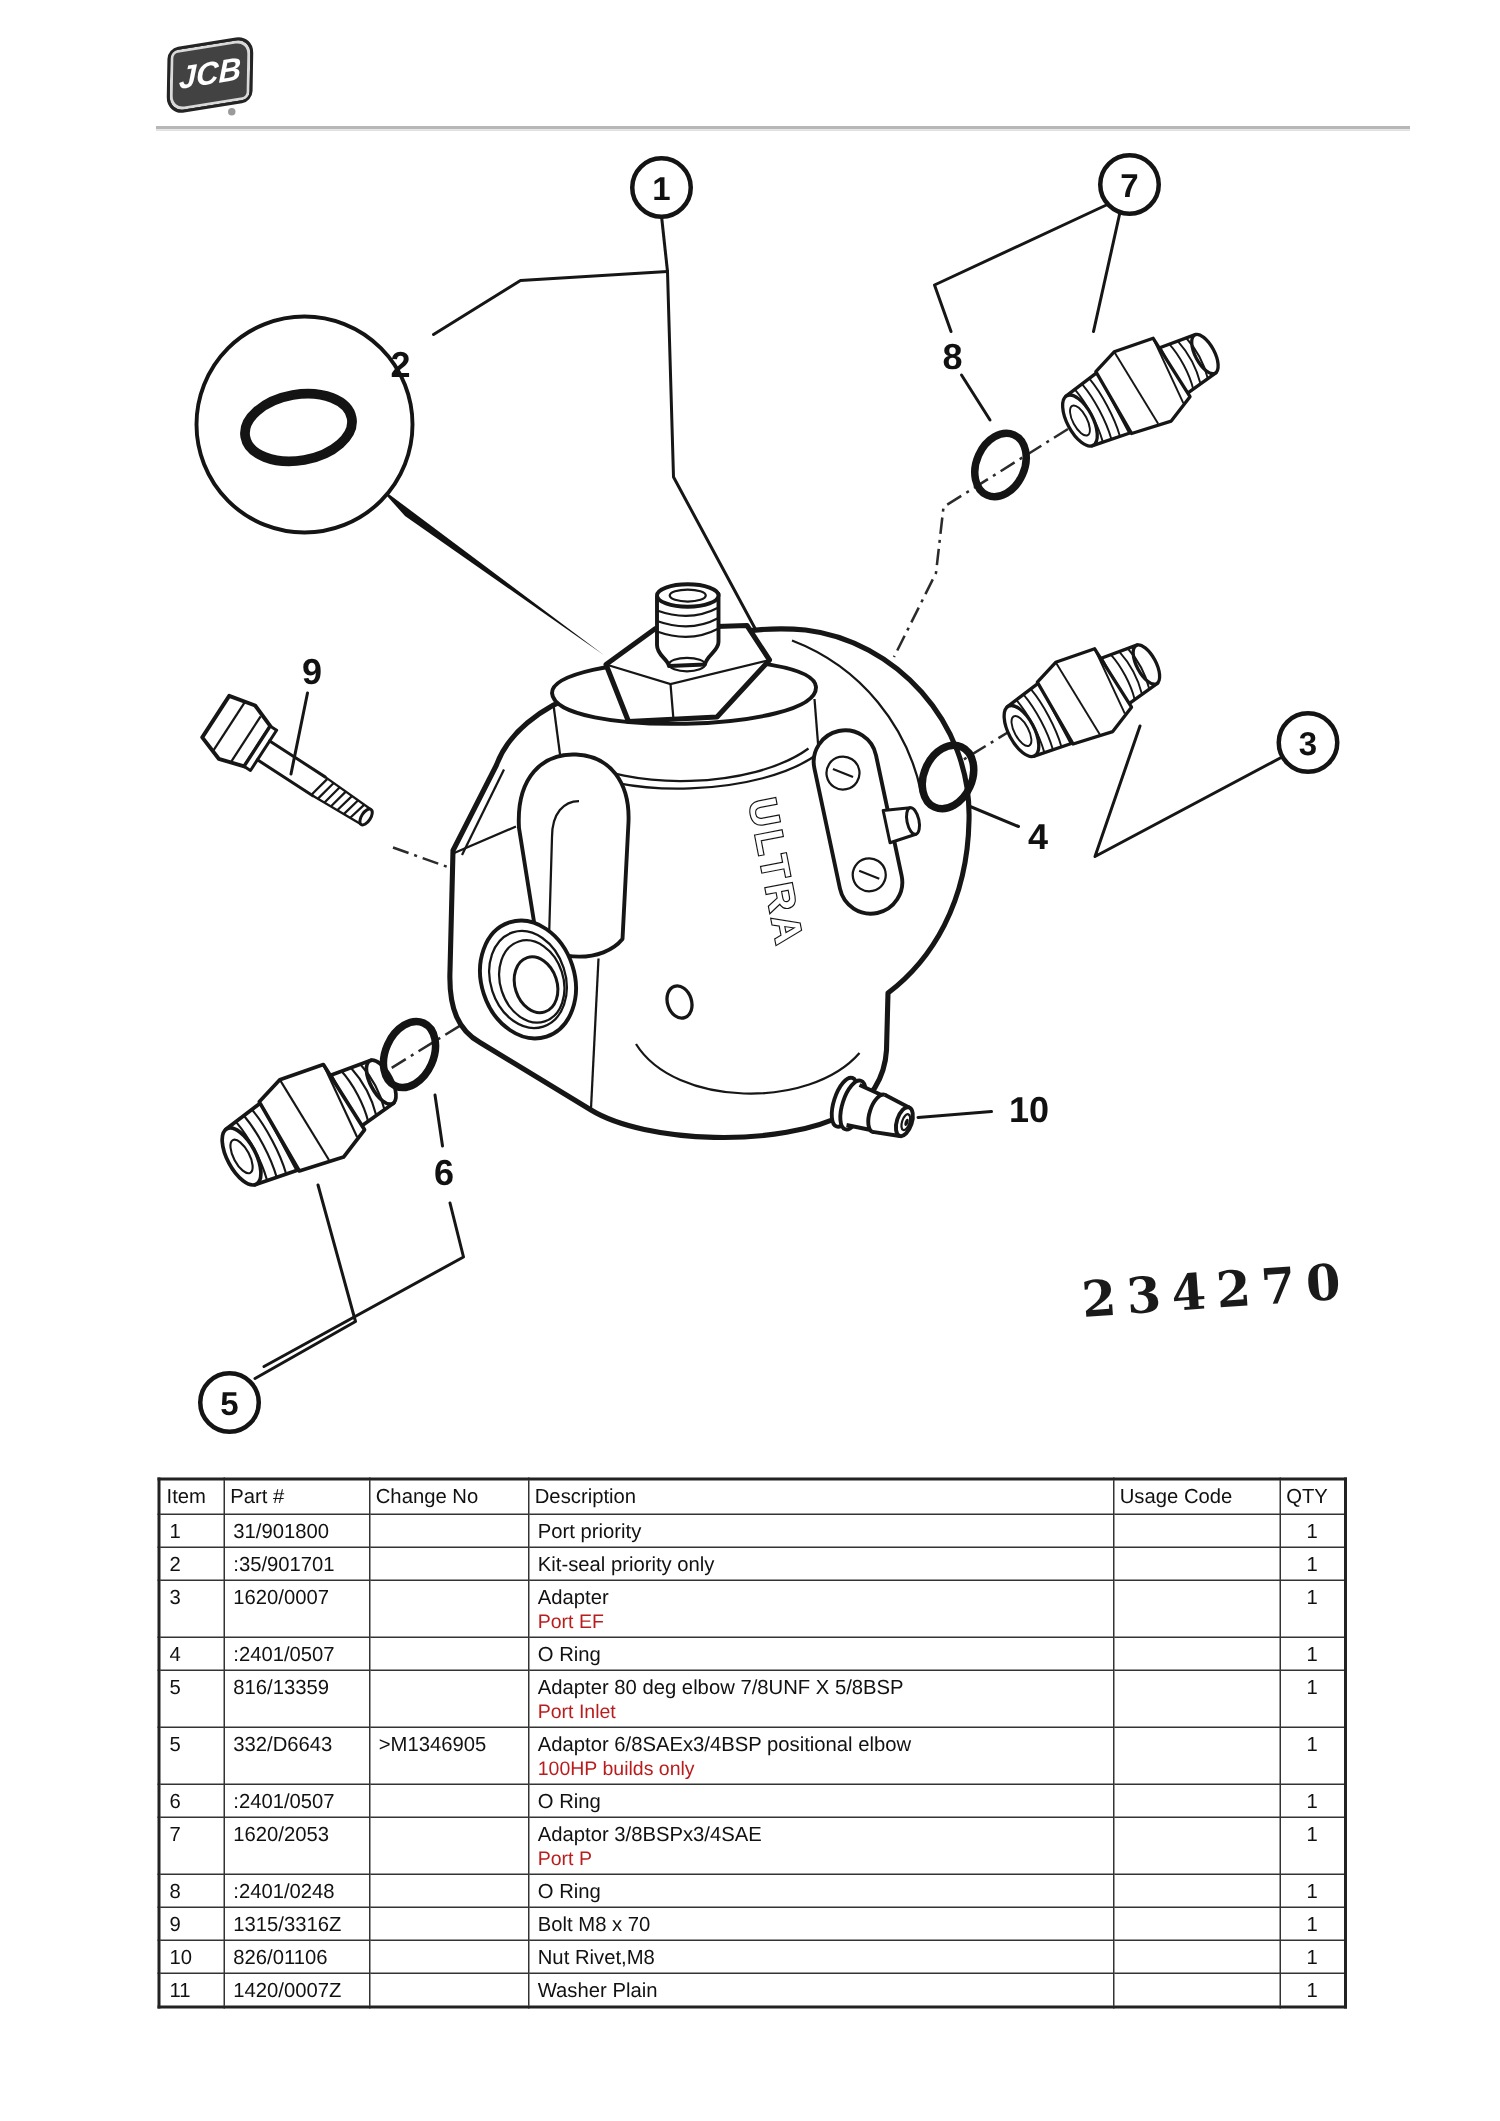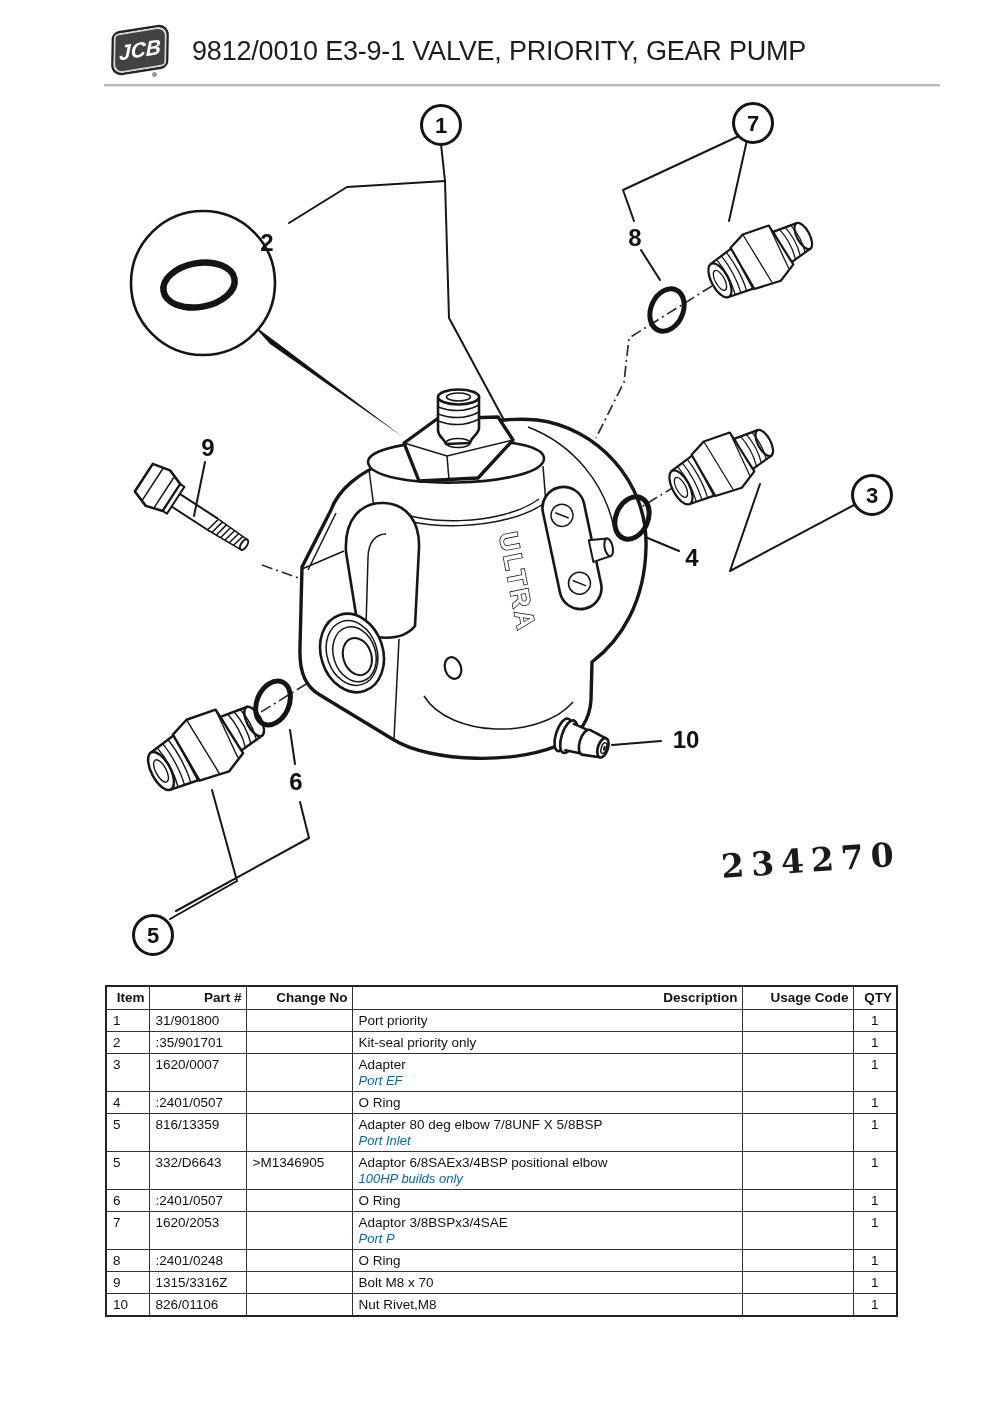--- a/index.html
+++ b/index.html
@@ -46,34 +46,33 @@
   
   .parts-table {
     position:absolute; left:105px; top:985px; width:791px;
     border-collapse:collapse; table-layout:fixed;
     font-size:13.5px; line-height:16px; color:#111;
   }
   .parts-table th, .parts-table td {
     border:1.6px solid #333; padding:2.5px 6px; vertical-align:top; overflow:hidden;
   }
   .parts-table { border:2.2px solid #222; }
-  .parts-table th { font-weight:bold; text-align:right; padding:3px 4px; }
+  .parts-table th { font-weight:normal; text-align:left; padding:3px 4px; }
   .parts-table td.qty { text-align:center; }
-  .parts-table .sub { font-style:italic; color:#0369a1; font-size:13px; }
+  .parts-table .sub { color:#b91c1c; font-size:13px; }
 </style>
 </head>
 <body>
 
 <div class="page">
 
   <div class="logo">
     <span>JCB</span>
   </div>
   <div class="logo-reg"></div>
-  <div class="page-title">9812/0010 E3-9-1 VALVE, PRIORITY, GEAR PUMP</div>
   <div class="header-rule"></div>
 
   <svg class="diagram" viewBox="0 0 1000 880">
     <defs>
       <g id="fitting">
         <path class="p" d="M 26,-21 L 56,-17 L 56,17 L 26,21 Z"></path>
         <ellipse class="p" cx="55" cy="0" rx="7.5" ry="17"></ellipse>
         <path class="pl" d="M 34,-20 C 37,-8 37,8 34,20"></path>
         <path class="pl" d="M 41,-19 C 44,-7 44,7 41,19"></path>
         <path class="pl" d="M 48,-18 C 51,-6 51,6 48,18"></path>
@@ -363,16 +362,26 @@
         <tr>
           <td>10</td>
           <td>826/01106</td>
           <td></td>
           <td>
             <div>Nut Rivet,M8</div>
           </td>
           <td></td>
           <td class="qty">1</td>
         </tr>
+        <tr>
+          <td>11</td>
+          <td>1420/0007Z</td>
+          <td></td>
+          <td>
+            <div>Washer Plain</div>
+          </td>
+          <td></td>
+          <td class="qty">1</td>
+        </tr>
       </tbody>
   </table>
 
 </div>
 
 </body></html>

